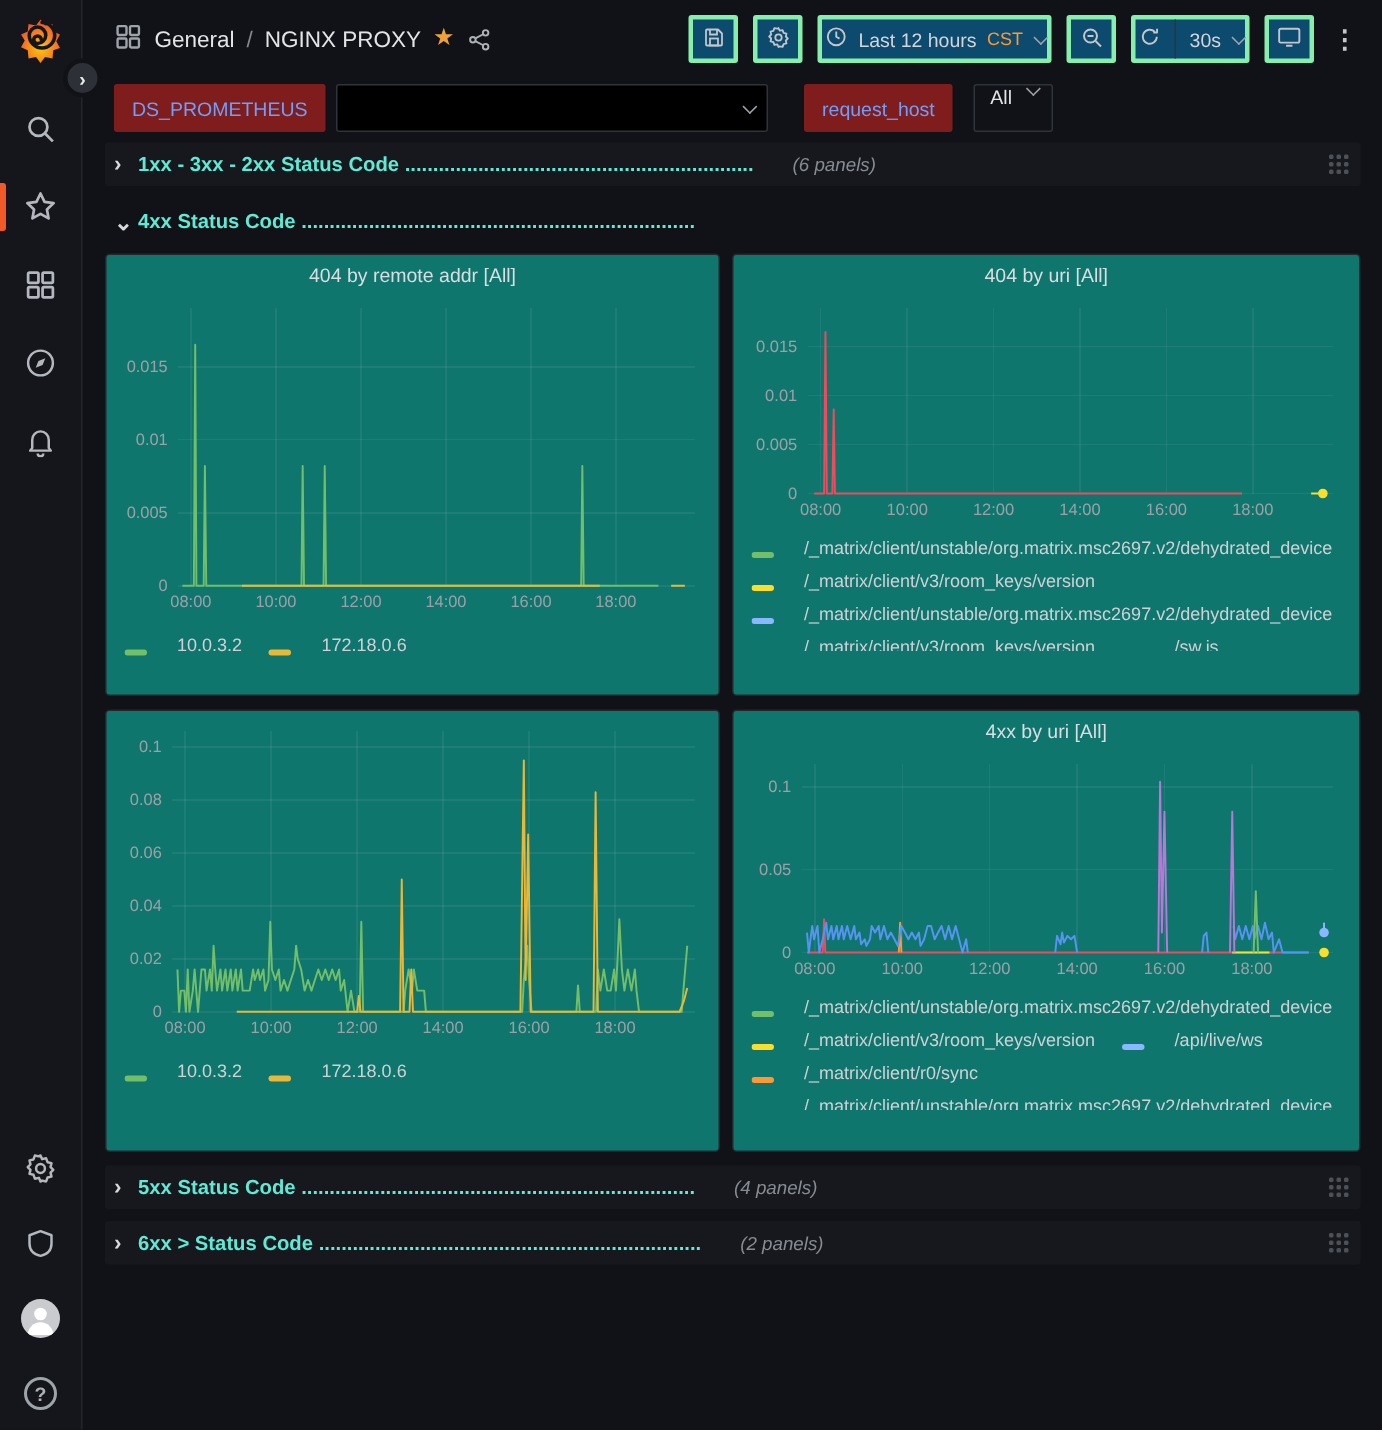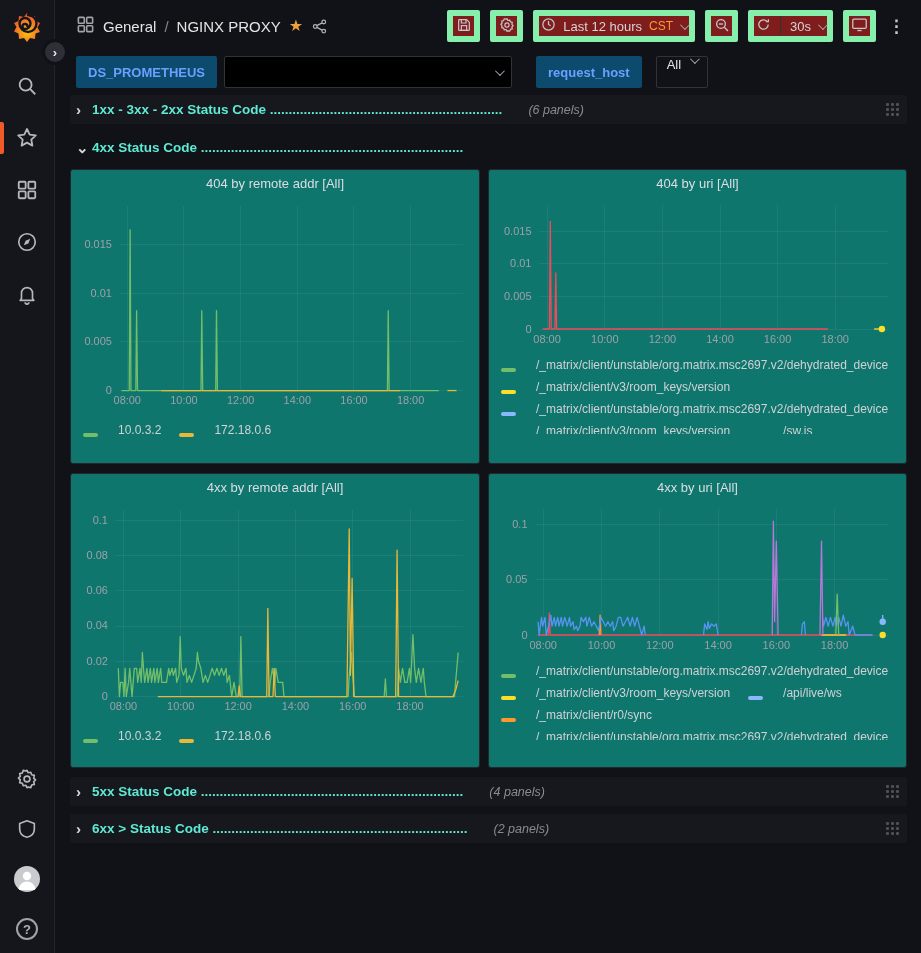--- a/index.html
+++ b/index.html
@@ -24,33 +24,33 @@
   
   .main { margin-left:55px; }
   .topbar { height:52px; display:flex; align-items:center; padding:0 14px 0 21px; }
   .crumb { display:flex; align-items:center; gap:8px; }
   .crumb .grid-ic { color:#9fa3aa; }
   .crumb-txt { font-size:15px; color:#e3e4e6; cursor:pointer; }
   .crumb-sep { color:#85888e; font-size:15px; }
   .star-filled { color:#eda03c; font-size:16px; cursor:pointer; line-height:1; }
   .share-ic { color:#aeb2b8; cursor:pointer; display:flex; }
   .topbar-right { margin-left:auto; display:flex; align-items:center; gap:10px; }
-  .tb-btn { height:32px; min-width:33px; padding:0 2px; background:#7f1d1d; border:6px solid #86efac; border-radius:2px;
+  .tb-btn { height:32px; min-width:33px; padding:0 2px; background:#0c4a6e; border:3px solid #86efac; border-radius:2px;
             display:flex; align-items:center; justify-content:center; gap:7px; color:#c3c6cb; cursor:pointer; font-size:13px; }
   .tb-btn.noborder { border:none; background:transparent; min-width:20px; padding:0 2px; }
   .tb-label { color:#d4d5d8; font-weight:500; }
   .tz { color:#ff9830; font-weight:500; font-size:12px; }
   .chev { width:7px; height:7px; border-right:1.6px solid #9fa3aa; border-bottom:1.6px solid #9fa3aa;
           transform:rotate(45deg) translateY(-2px); display:inline-block; }
   .vdiv { width:1px; align-self:stretch; background:#2f333a; margin:0 2px; }
 
   
   .submenu { height:40px; display:flex; align-items:center; gap:7px; padding:0 14px 0 21px; }
-  .var-label { height:32px; display:flex; align-items:center; padding:0 12px; background:#0c4a6e; border-radius:2px;
-               color:#6e9fff; font-weight:700; cursor:pointer; }
+  .var-label { height:32px; display:flex; align-items:center; padding:0 12px; background:#7f1d1d; border-radius:2px;
+               color:#6e9fff; font-weight:400; cursor:pointer; }
   .var-select-black { width:288px; height:32px; background:#000; border:1px solid #2f333a; border-radius:2px;
                       display:flex; align-items:center; justify-content:flex-end; padding:0 9px; cursor:pointer; }
   .var-select { height:32px; border:1px solid #2f333a; border-radius:2px; display:flex; align-items:flex-start; gap:9px;
                 padding:0 10px; color:#e3e4e6; font-weight:500; cursor:pointer; margin-left:7px; }
 
   
   .dash { padding:3px 14px 0 15px; }
   .rowhdr { height:29px; display:flex; align-items:center; padding:0 8px 0 6px; border-radius:2px; cursor:pointer; margin-bottom:9px; }
   .rowhdr.closed { background:#16181e; }
   .row-chev { color:#d8d9da; font-size:15px; font-weight:bold; width:16px; }
@@ -371,21 +371,20 @@
                 <span class="sw" style="background: rgb(242, 73, 92);"></span>
                 <span>/sw.js</span>
               </span>
             </div>
           </div>
       </div>
     </div>
 
     <div class="panel-grid">
       <div class="panel">
-        <div class="panel-title">4xx by remote addr [All]</div>
         <svg id="chart-2" class="chart" viewBox="0 0 394 214" width="394" height="214">
             <line class="grid" x1="44.6" x2="44.6" y1="7" y2="195"></line>
             <text class="tick tx" x="44.6" y="209">08:00</text>
             <line class="grid" x1="102.3" x2="102.3" y1="7" y2="195"></line>
             <text class="tick tx" x="102.3" y="209">10:00</text>
             <line class="grid" x1="159.9" x2="159.9" y1="7" y2="195"></line>
             <text class="tick tx" x="159.9" y="209">12:00</text>
             <line class="grid" x1="217.5" x2="217.5" y1="7" y2="195"></line>
             <text class="tick tx" x="217.5" y="209">14:00</text>
             <line class="grid" x1="275.1" x2="275.1" y1="7" y2="195"></line>

